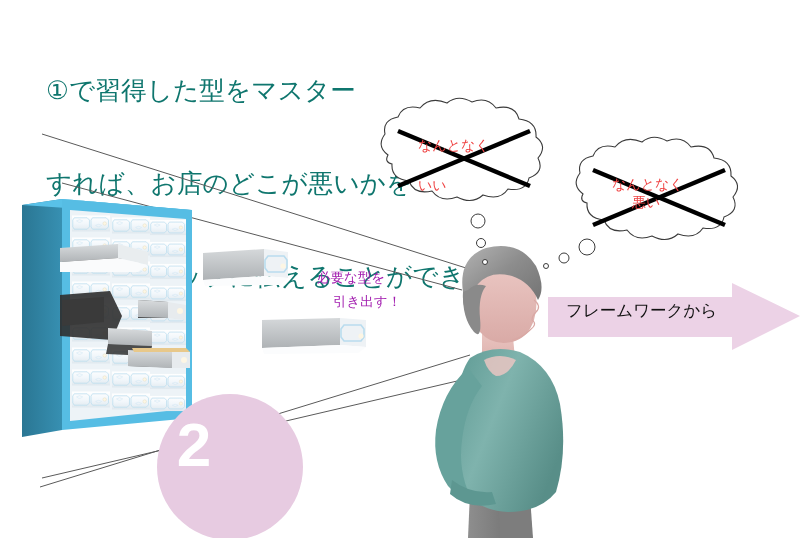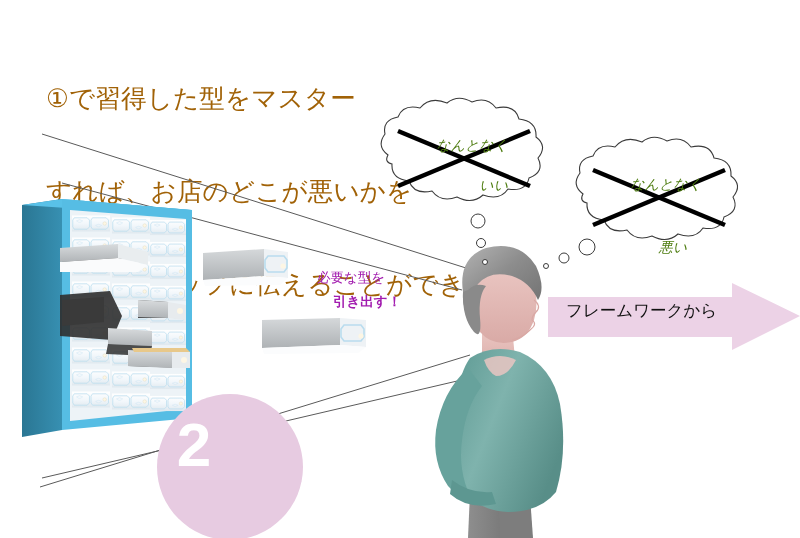--- a/index.html
+++ b/index.html
@@ -6,60 +6,60 @@
   html,body{margin:0;padding:0;background:#ffffff;}
   body{
     width:800px;height:538px;position:relative;overflow:hidden;
     font-family:"Liberation Sans","DejaVu Sans",sans-serif;
     color:#000;
   }
   #stage{position:absolute;left:0;top:0;width:800px;height:538px;background:#fff;}
 
   
   .heading{
-    position:absolute;left:46px;top:21px;width:700px;
+    position:absolute;left:46px;top:13px;width:700px;
     font-size:25.5px;line-height:31px;letter-spacing:.2px;
-    color:#a16207;white-space:pre;
+    color:#0f766e;white-space:pre;
   }
   .heading div{white-space:pre;}
 
   
   .layer{position:absolute;left:0;top:0;width:800px;height:538px;}
   .layer svg{display:block;}
 
   
   .label-pull{
     position:absolute;left:317px;top:266px;width:130px;
     font-size:13.5px;line-height:24px;color:#a21caf;text-align:left;
   }
   .label-pull .l1{display:block;}
-  .label-pull .l2{display:block;padding-left:16px;font-weight:bold;}
+  .label-pull .l2{display:block;padding-left:16px;}
 
   .arrow-text{
     position:absolute;left:566px;top:300px;width:210px;
     font-size:16.5px;line-height:20px;color:#111;
   }
 
   .step-text{
     position:absolute;left:215px;top:423px;width:250px;
     font-size:16.5px;line-height:26.5px;color:#111;
   }
   .step-text span{display:block;}
 
   .step-num{
     position:absolute;left:166px;top:414px;width:56px;
     font-size:62px;line-height:62px;font-weight:bold;color:#fff;
     text-align:center;
   }
 
-  .bub-text{position:absolute;font-size:14px;line-height:17px;color:#4d7c0f;text-align:right;white-space:nowrap;font-style:italic;}
+  .bub-text{position:absolute;font-size:14px;line-height:17px;color:#ef4444;text-align:left;white-space:nowrap;}
   .bub1-l1{left:418px;top:137px;width:90px;}
   .bub1-l2{left:418px;top:171px;width:90px;margin-top:6px;}
   .bub2-l1{left:612px;top:176px;width:90px;}
-  .bub2-l2{left:597px;top:194px;width:90px;margin-top:45px;}
+  .bub2-l2{left:632px;top:194px;width:90px;}
 </style>
 </head>
 <body>
 
 <div id="stage">
 
   <div class="heading">
     <div>①で習得した型をマスター</div>
     <div>すれば、お店のどこが悪いかを</div>
     <div>明確にスタッフに伝えることができます。</div>

